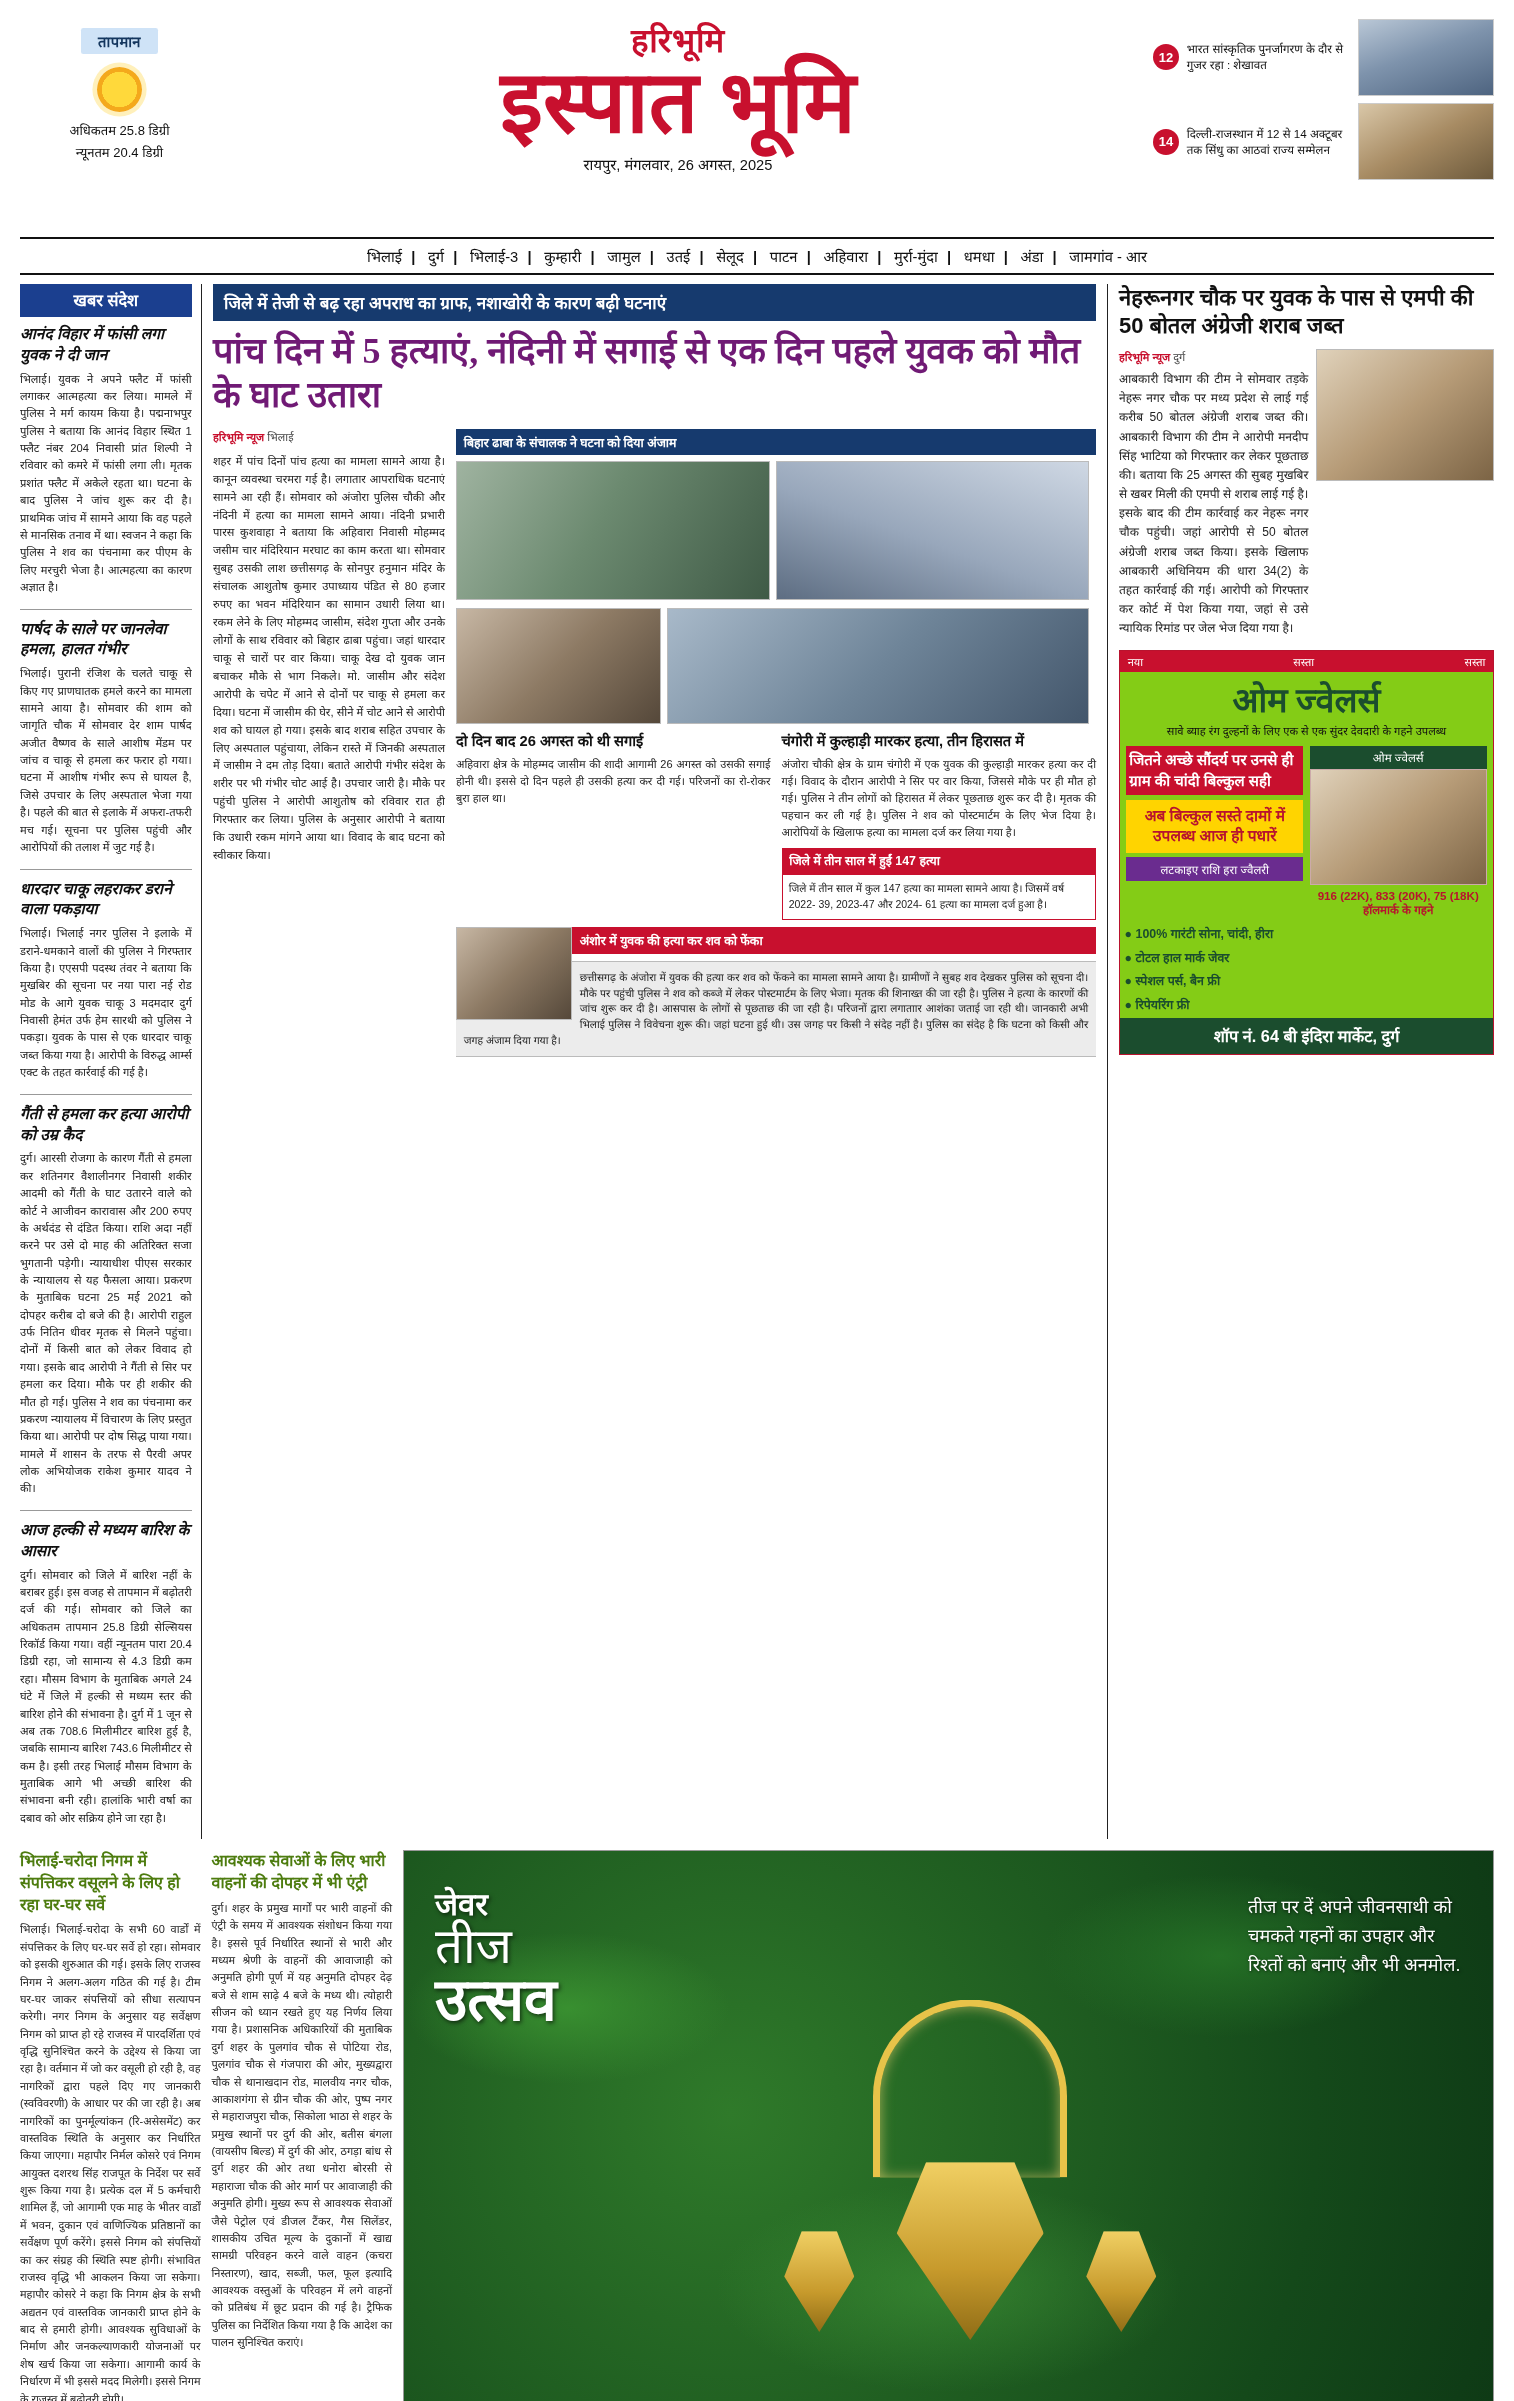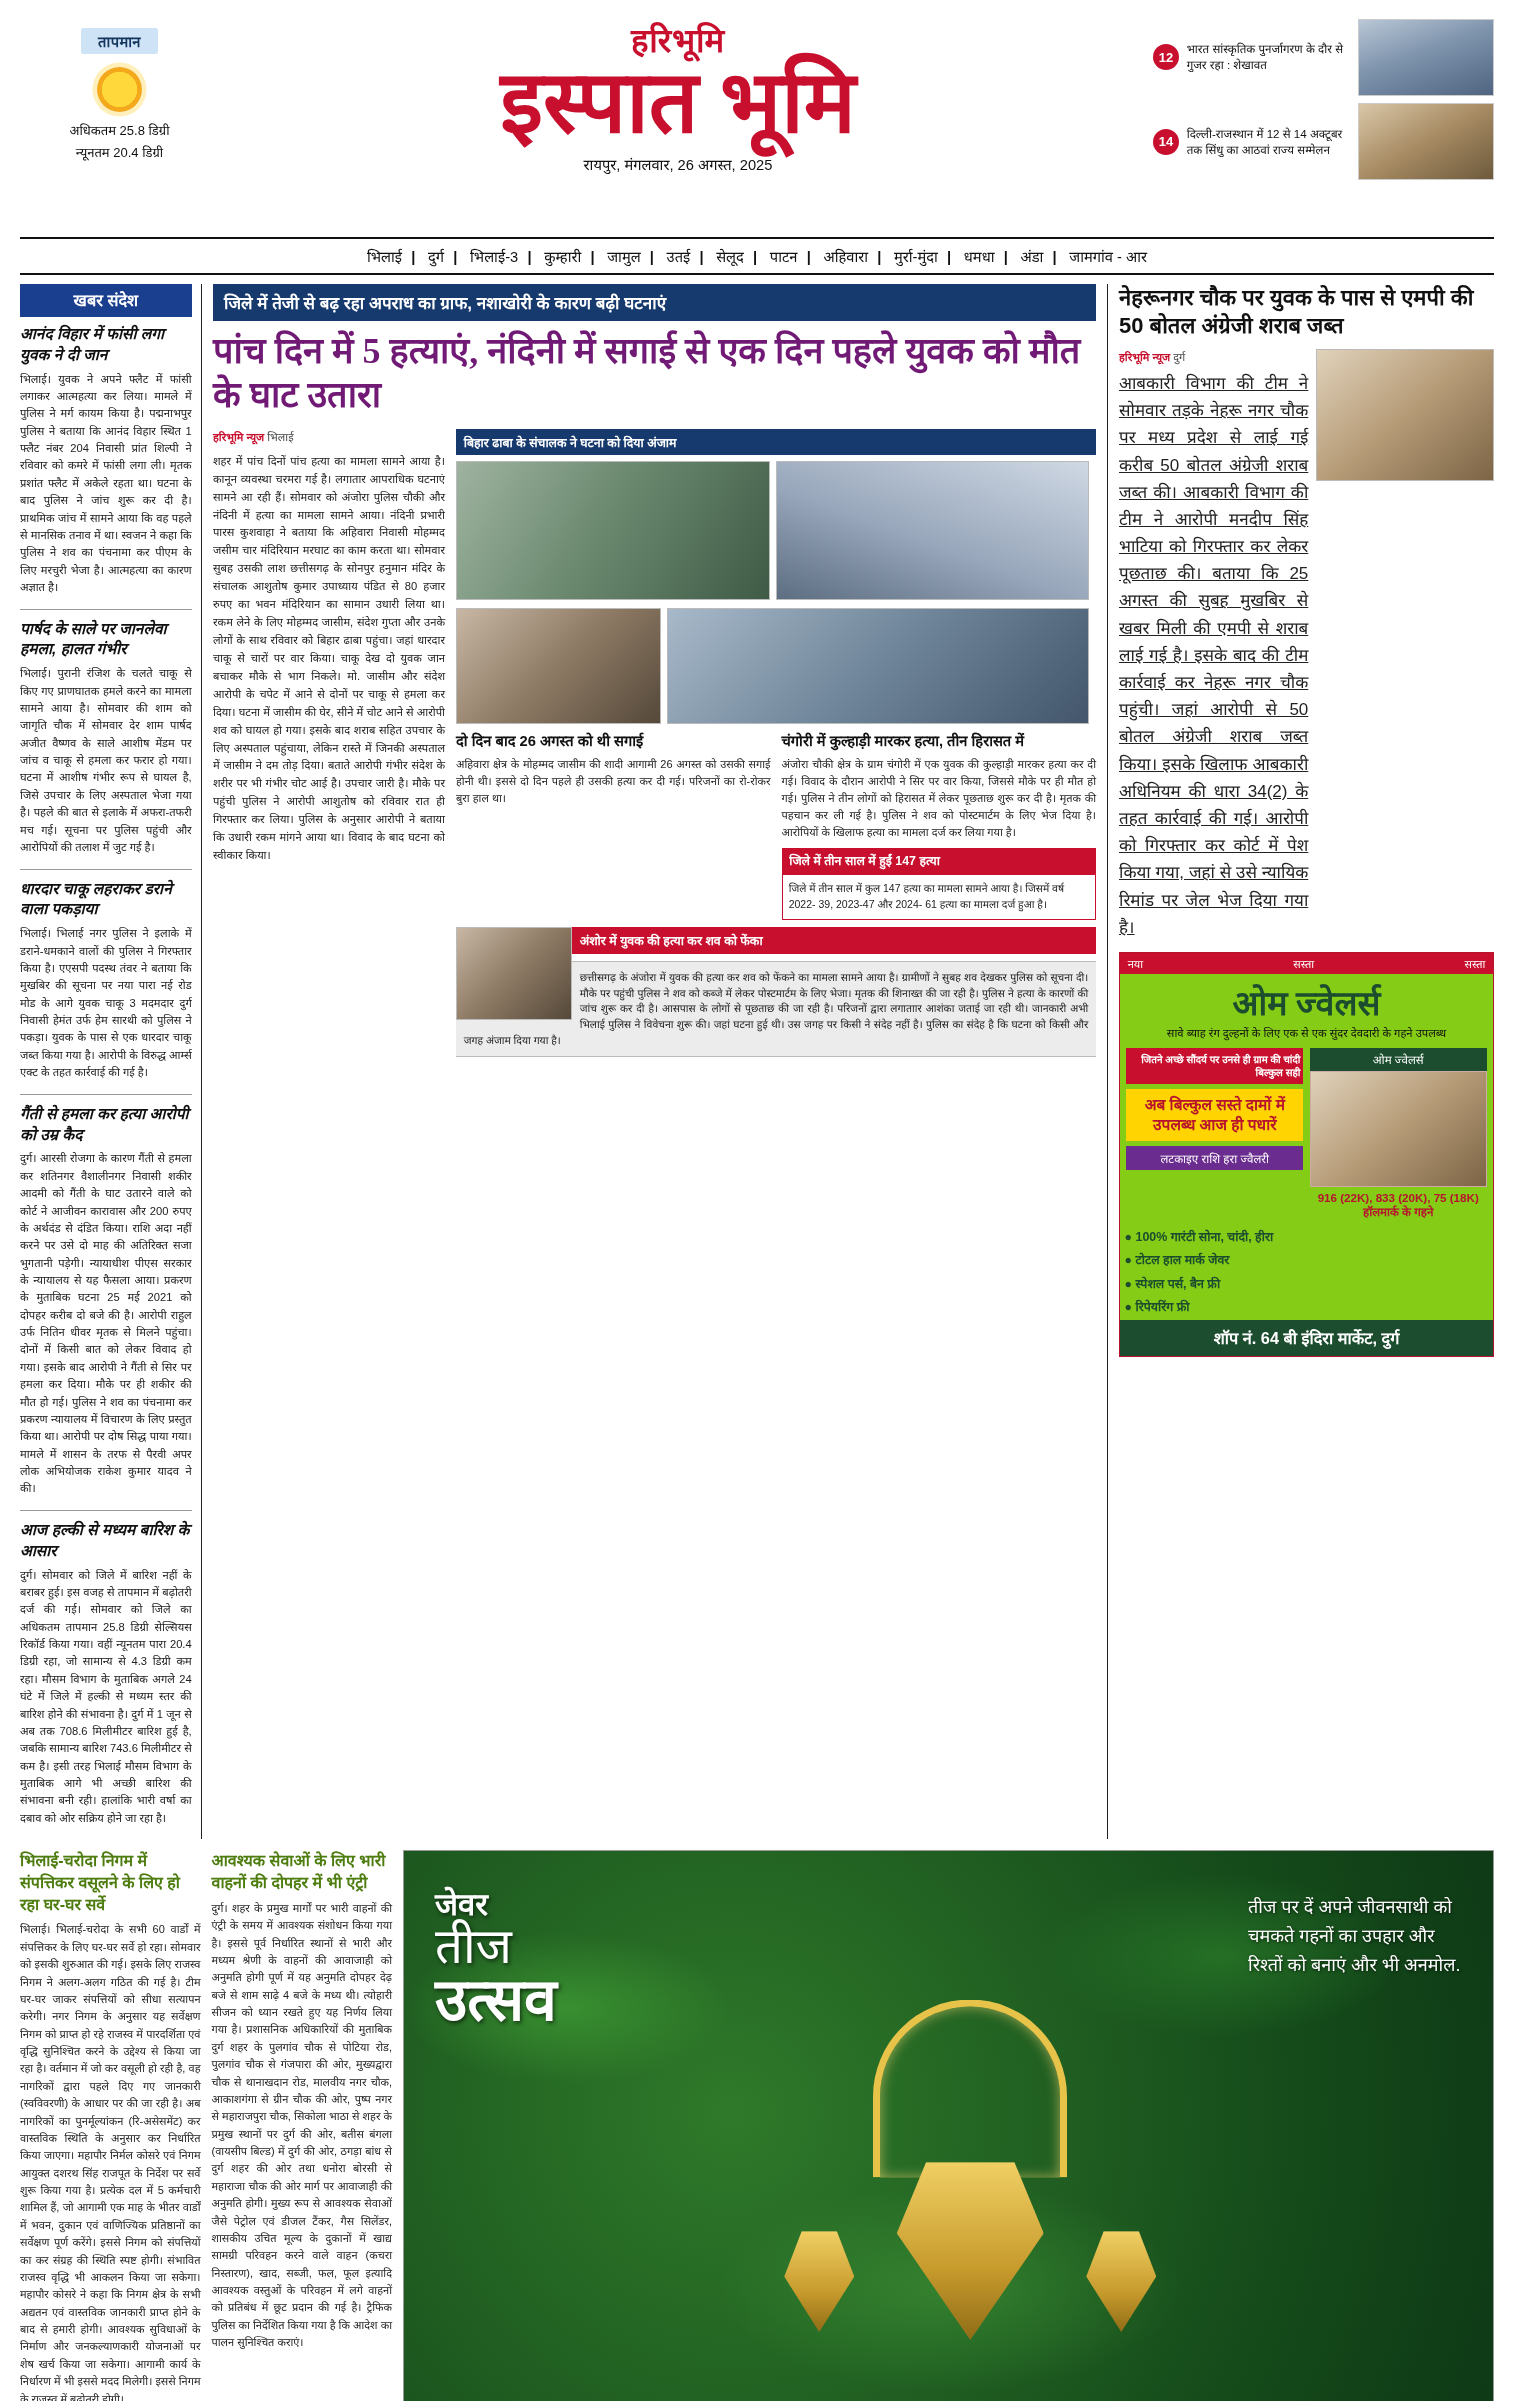--- a/index.html
+++ b/index.html
@@ -92,29 +92,29 @@
   .sub-h { font-size: 14.7px; font-weight:bold; line-height:1.3; margin:0 0 5.4px 0; color:#111; }
   .sub-p { font-size: 11px; line-height:1.55; text-align:justify; color:#222; margin:0; }
 
   .redbar { background:#c8102e; color:#fff; font-size:12.4px; font-weight:bold; padding:4.6px 7.7px; display:block; }
   .statbox { border:0.8px solid #c8102e; padding:6.2px; font-size:10.5px; line-height:1.5; color:#222; }
 
   .grayband { background:#ececec; border-top:0.8px solid #bbb; border-bottom:0.8px solid #bbb; padding:7.7px; font-size:10.5px; line-height:1.5; text-align:justify; color:#222; margin-top:7.7px; }
 
   
   .r-head { font-size: 22px; font-weight:bold; line-height:1.3; color:#111; margin:0 0 7.7px 0; }
-  .r-body { font-size: 17px; line-height:1.6; text-align:justify; color:#222;text-decoration:underline; }
+  .r-body { font-size: 12px; line-height:1.6; text-align:justify; color:#222; }
 
   
   .om-ad { border:1.5px solid #b8132e; margin-top: 11px; background:#84cc16; position:relative; overflow:hidden; }
   .om-title { text-align:center; color:#1b4d2e; font-size:34px; font-weight:bold; font-family:"Liberation Serif", serif; margin:4.6px 0 1.5px 0; }
   .om-sub { text-align:center; font-size:11.2px; color:#111; padding:0 7.7px 6.2px 7.7px; line-height:1.4;}
   .om-mid { display:flex; gap:6.2px; padding: 0 6.2px 6.2px 6.2px; }
   .om-left-col { flex:1; }
-  .om-ribbon { background:#c8102e; color:#fff; font-size:10px; text-align:right; padding:4.6px 3.1px; line-height:1.35; font-weight:bold; }
+  .om-ribbon { background:#c8102e; color:#fff; font-size:15px; text-align:left; padding:4.6px 3.1px; line-height:1.35; font-weight:bold; }
   .om-yellow { background:#ffd400; color:#b8132e; font-weight:bold; font-size:15.5px; text-align:center; padding:6.2px 3.1px; line-height:1.3; margin-top:4.6px; }
   .om-purple { background:#6a2c8f; color:#fff; font-size:11.6px; text-align:center; padding:4.6px; margin-top:4.6px; }
   .om-list { font-size:12.4px; color:#1b4d2e; font-weight:bold; line-height:1.9; padding-left:4.6px; }
   .om-shop { background:#1b4d2e; color:#fff; text-align:center; font-size:16.3px; font-weight:bold; padding:7px 0; }
   .om-photo { height:116px; border:0.8px solid #caa; }
 
   
   .lower { display:flex; padding: 11px 20px 0 20px; gap: 11px; }
   .lower-left { width: 372px; flex:0 0 372px; }
   .lower-right { flex:1; }

